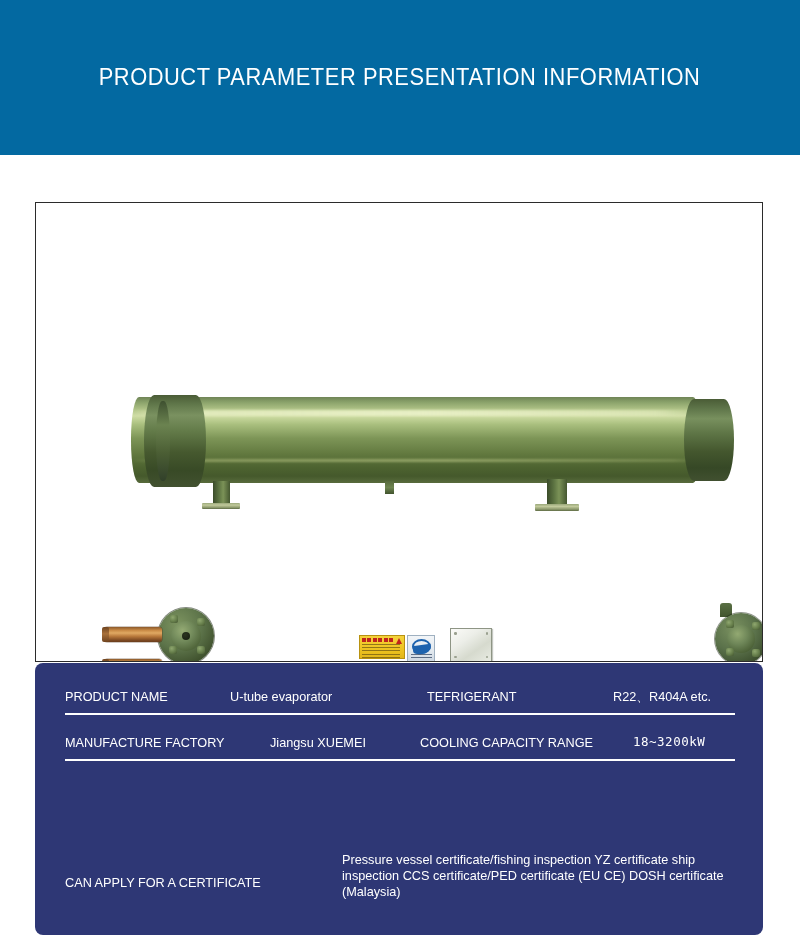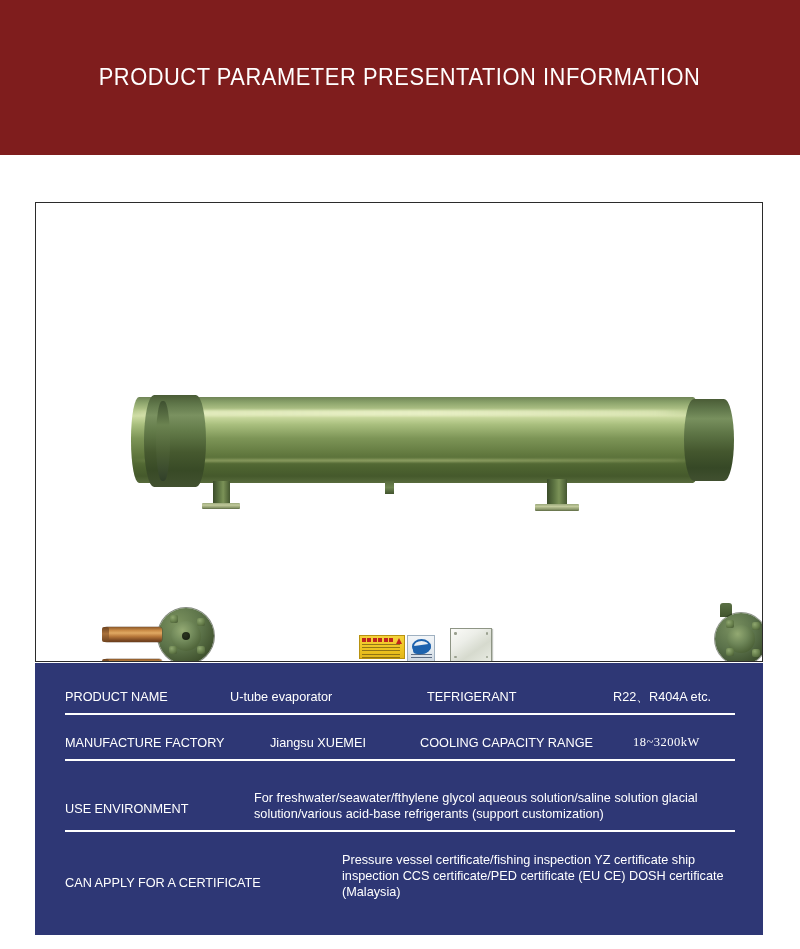--- a/index.html
+++ b/index.html
@@ -21,21 +21,21 @@
     background: #ffffff;
   }
 
   
   .header-band {
     position: absolute;
     left: 0;
     top: 0;
     width: 800px;
     height: 155px;
-    background: #7f1d1d;
+    background: #0369a1;
     display: flex;
     align-items: center;
     justify-content: center;
   }
   .header-title {
     color: #ffffff;
     font-size: 23.5px;
     letter-spacing: 0.6px;
     font-weight: 400;
     white-space: nowrap;
@@ -344,20 +344,21 @@
   }
 
   
   .spec-band {
     position: absolute;
     left: 35px;
     top: 663px;
     width: 728px;
     height: 272px;
     background: #2e3775;
+    border-radius: 8px;
   }
 
   .spec-row {
     position: absolute;
     left: 0;
     width: 728px;
     color: #ffffff;
   }
   .spec-row .divider {
     position: absolute;
@@ -392,21 +393,21 @@
   #row1 .c-label { left: 30px; top: 26px; }
   #row1 .c-value { left: 195px; top: 26px; }
   #row1 .c-label2 { left: 392px; top: 26px; }
   #row1 .c-value2 { left: 578px; top: 26px; }
 
   #row2 { top: 46px; height: 55px; }
   #row2 .divider { top: 50px; }
   #row2 .c-label { left: 30px; top: 26px; }
   #row2 .c-value { left: 235px; top: 26px; }
   #row2 .c-label2 { left: 385px; top: 26px; }
-  #row2 .c-value2 { left: 598px; top: 25px; font-family: Liberation Serif, serif; }
+  #row2 .c-value2 { left: 598px; top: 25px; }
 
   #row3 { top: 110px; height: 62px; }
   #row3 .divider { top: 57px; }
   #row3 .c-label { left: 30px; top: 28px; }
   #row3 .c-value { left: 219px; top: 17px; width: 490px; }
 
   #row4 { top: 172px; height: 100px; }
   #row4 .c-label { left: 30px; top: 40px; }
   #row4 .c-value { left: 307px; top: 17px; width: 430px; }
 </style>
@@ -494,25 +495,20 @@
     </div>
 
     <div class="spec-row" id="row2">
       <div class="cell label c-label">MANUFACTURE FACTORY</div>
       <div class="cell value c-value">Jiangsu XUEMEI</div>
       <div class="cell label c-label2">COOLING CAPACITY RANGE</div>
       <div class="cell value-mono c-value2">18~3200kW</div>
       <div class="divider"></div>
     </div>
 
-    <div class="spec-row" id="row3">
-      <div class="cell label c-label">USE ENVIRONMENT</div>
-      <div class="cell value multi c-value">For freshwater/seawater/fthylene glycol aqueous solution/saline solution glacial solution/various acid-base refrigerants (support customization)</div>
-      <div class="divider"></div>
-    </div>
 
     <div class="spec-row" id="row4">
       <div class="cell label c-label">CAN APPLY FOR A CERTIFICATE</div>
       <div class="cell value multi c-value">Pressure vessel certificate/fishing inspection YZ certificate ship inspection CCS certificate/PED certificate (EU CE) DOSH certificate (Malaysia)</div>
     </div>
 
   </div>
 
 </div>
 

